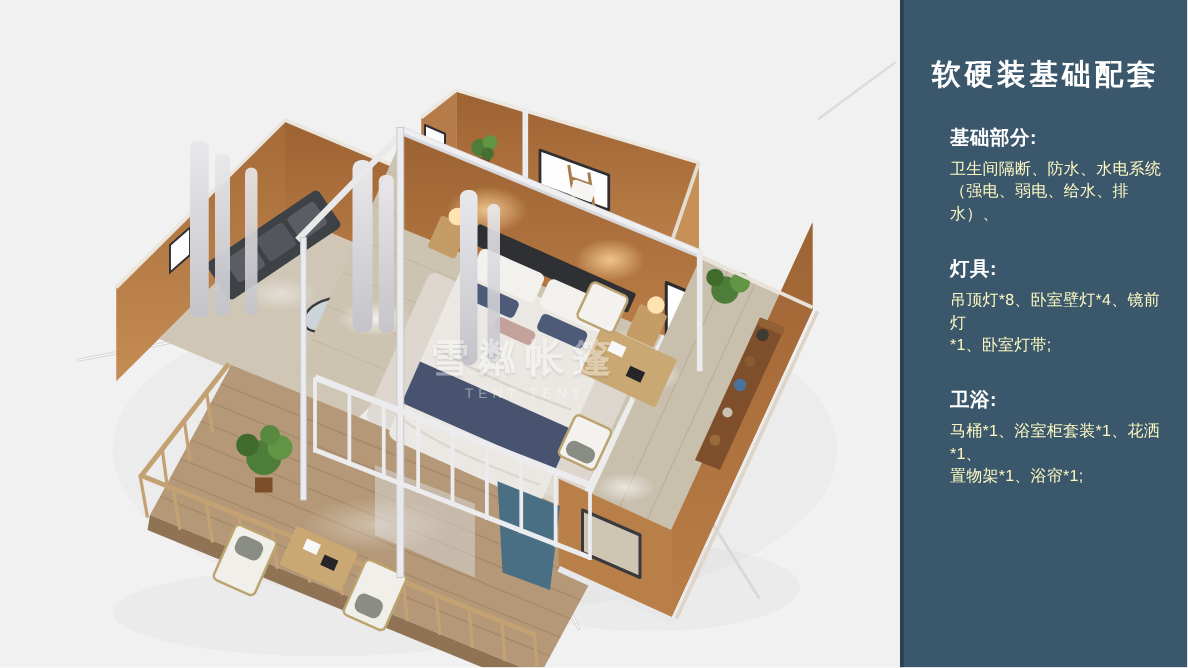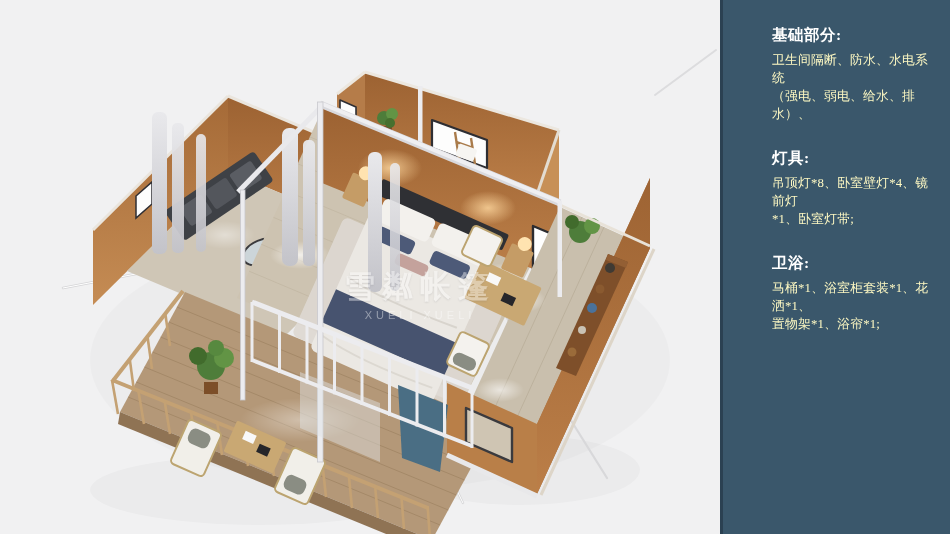--- a/index.html
+++ b/index.html
@@ -2,21 +2,21 @@
 <html><head>
 <meta charset="utf-8">
 <style>
   html,body{margin:0;padding:0;}
   body{font-family:"Liberation Sans","DejaVu Sans",sans-serif;}
   .stage{position:relative;width:950px;height:534px;overflow:hidden;background:#f1f1f2;display:flex;}
   .scene{position:relative;width:720px;height:534px;background:#f1f1f2;flex:0 0 720px;}
   .scene svg{display:block;}
   .sidebar{flex:1;background:#3a576b;border-left:3px solid #2b4152;color:#fff;box-sizing:border-box;}
   .sb-title{margin:44px 14px 0 14px;text-align:center;font-size:23px;font-weight:bold;letter-spacing:3px;color:#ffffff;}
-  .sb-section{margin:25px 18px 0 49px;font-family:Liberation Serif, serif;}
+  .sb-section{margin:25px 18px 0 37px;}
   .sb-head{font-size:15.5px;font-weight:bold;color:#ffffff;margin-bottom:5px;letter-spacing:.5px;}
   .sb-line{font-size:12.8px;line-height:18px;color:#fef9c3;letter-spacing:.2px;}
   .watermark{position:absolute;left:330px;top:266px;width:180px;text-align:center;color:#ffffff;opacity:.42;pointer-events:none;}
   .wm-cn{font-size:31px;font-weight:bold;letter-spacing:7px;text-shadow:0 1px 2px rgba(80,80,90,.35);}
   .wm-en{font-size:11px;letter-spacing:4px;margin-top:1px;}
 </style>
 </head>
 <body>
 
 <div class="stage">
@@ -304,25 +304,26 @@
             <line x1="417" y1="366.5" x2="417" y2="426.5"></line>
               <line x1="444.5" y1="377.3" x2="444.5" y2="437.3"></line>
             <line x1="472" y1="388" x2="472" y2="448"></line>
           </g>
         </g>
       </g>
     </svg>
 
     <div class="watermark">
       <div class="wm-cn">雪粼帐篷</div>
-      <div class="wm-en">XUELI XUELI</div>
+      <div class="wm-en">TENT TENT</div>
     </div>
   </div>
 
   <div class="sidebar">
+    <div class="sb-title">软硬装基础配套</div>
 
     <div class="sb-section">
       <div class="sb-head">基础部分:</div>
       <div class="sb-line">卫生间隔断、防水、水电系统</div>
       <div class="sb-line">（强电、弱电、给水、排水）、</div>
     </div>
 
 
     <div class="sb-section">
       <div class="sb-head">灯具:</div>

